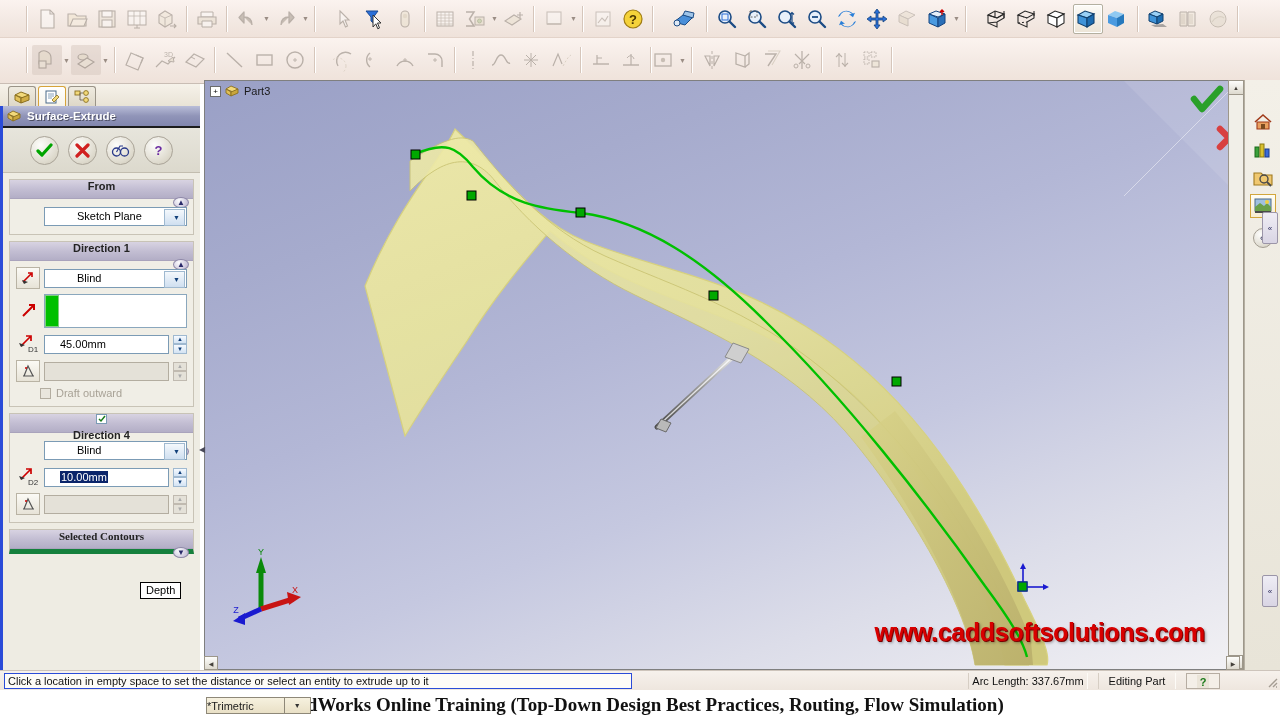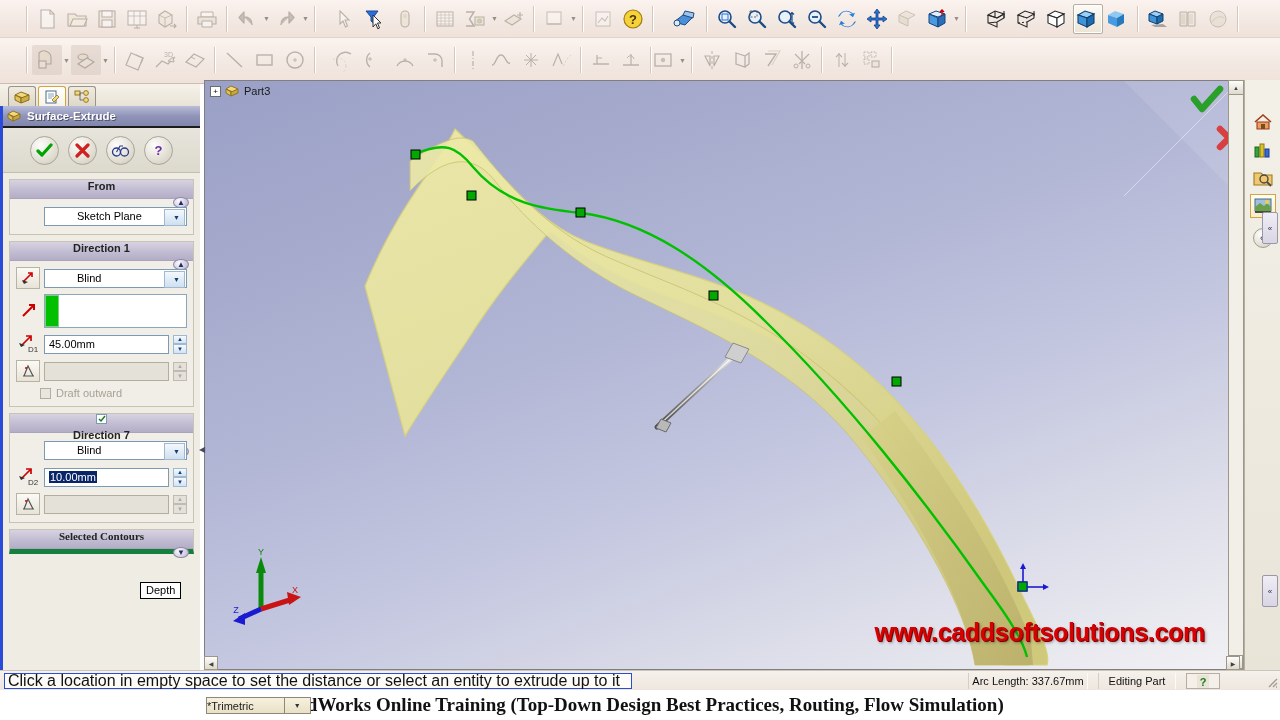--- a/index.html
+++ b/index.html
@@ -78,21 +78,21 @@
   .combo{flex:1;height:19px;box-sizing:border-box;border:1px solid #7b9bb5;background:#fff;
     display:flex;align-items:center;position:relative;}
   .combo span{padding-left:4px;color:#000;font-size:11px;margin-left:28px;}
   .combo .dd{position:absolute;right:1px;top:1px;width:15px;height:15px;
     background:linear-gradient(#f4f8fc,#cfdff0);border:1px solid #9fb9d0;
     display:flex;align-items:center;justify-content:center;font-size:7px;color:#12407a;}
   .selbox{flex:1;height:34px;box-sizing:border-box;border:1px solid #8aa7bd;background:#fff;
     display:flex;align-items:stretch;}
   .selbox .greenbar{width:14px;background:#00c000;border:1px solid #7ecf7e;box-sizing:border-box;}
   .txtbox{flex:1;height:19px;box-sizing:border-box;border:1px solid #7b9bb5;background:#fff;
-    display:flex;align-items:center;padding-left:4px;font-size:11px;color:#000;position:relative;}
+    display:flex;align-items:center;padding-left:15px;font-size:11px;color:#000;position:relative;}
   .txtbox.disabled{background:#e4e1d8;border-color:#b3ada0;}
   .txtbox .sel{background:#0a246a;color:#fff;padding:0 1px;}
   .spin{width:14px;height:19px;display:flex;flex-direction:column;}
   .spin i{flex:1;border:1px solid #9fb9d0;box-sizing:border-box;background:linear-gradient(#f6faff,#d3e3f3);
     display:flex;align-items:center;justify-content:center;font-size:6px;color:#12407a;font-style:normal;}
   .spin.disabled i{background:#e4e1d8;border-color:#c0bab0;color:#aaa;}
   .cbrow{display:flex;align-items:center;gap:5px;padding-left:24px;}
   .cbox{width:11px;height:11px;box-sizing:border-box;border:1px solid #b3ada0;background:#e9e6dd;}
   .cbox.on{background:#fff;border-color:#7b9bb5;display:flex;align-items:center;justify-content:center;}
   .graytext{color:#a8a296;}
@@ -140,21 +140,21 @@
     background:linear-gradient(#efedf5,#d9d5e4);display:flex;align-items:center;justify-content:center;
     font-size:8px;color:#2a2a5a;border-radius:2px;z-index:22;}
   #panel-grip{position:absolute;left:198px;top:350px;width:8px;height:30px;
     display:flex;align-items:center;justify-content:center;font-size:8px;color:#4a4a5a;z-index:22;}
 
   
   #statusbar{position:absolute;left:0;top:670px;width:1280px;height:20px;
     background:linear-gradient(#f6f1ec,#eee6de);border-top:1px solid #cdc4bb;box-sizing:border-box;}
   #status-msg{position:absolute;left:4px;top:2px;width:628px;height:16px;box-sizing:border-box;
     border:1px solid #2a4bd8;background:#fdfbf7;display:flex;align-items:center;padding-left:3px;
-    font-size:16px;color:#111;}
+    font-size:11px;color:#111;}
   .status-cell{position:absolute;top:2px;height:16px;box-sizing:border-box;
     display:flex;align-items:center;justify-content:center;font-size:11px;color:#111;
     border-left:1px solid #d6cec4;border-right:1px solid #fdfbf7;}
   #grip{position:absolute;right:2px;bottom:2px;width:12px;height:12px;}
 
   
   #caption{position:absolute;left:0;top:690px;width:1280px;height:30px;background:#fff;
     display:flex;align-items:center;justify-content:center;}
   #caption span{font-family:"Liberation Serif", serif;font-weight:bold;font-size:19px;color:#111;
     white-space:nowrap;}
@@ -734,21 +734,21 @@
         </div>
       </div>
 
       <div class="pmsec">
         <div class="pmsec-hdr">
           <span class="cbox on">
             <svg width="8" height="8" viewBox="0 0 8 8">
                 <path d="M1 4l2 2 4-5" fill="none" stroke="#1a7a1a" stroke-width="1.5"></path>
               </svg>
           </span>
-          <span>Direction 7</span>
+          <span>Direction 4</span>
           <span class="chev">▲</span>
         </div>
         <div class="pmsec-body">
           <div class="row">
             <div class="iconslot"></div>
             <div class="combo">
               <span>Blind</span>
               <span class="dd">▼</span>
             </div>
           </div>

